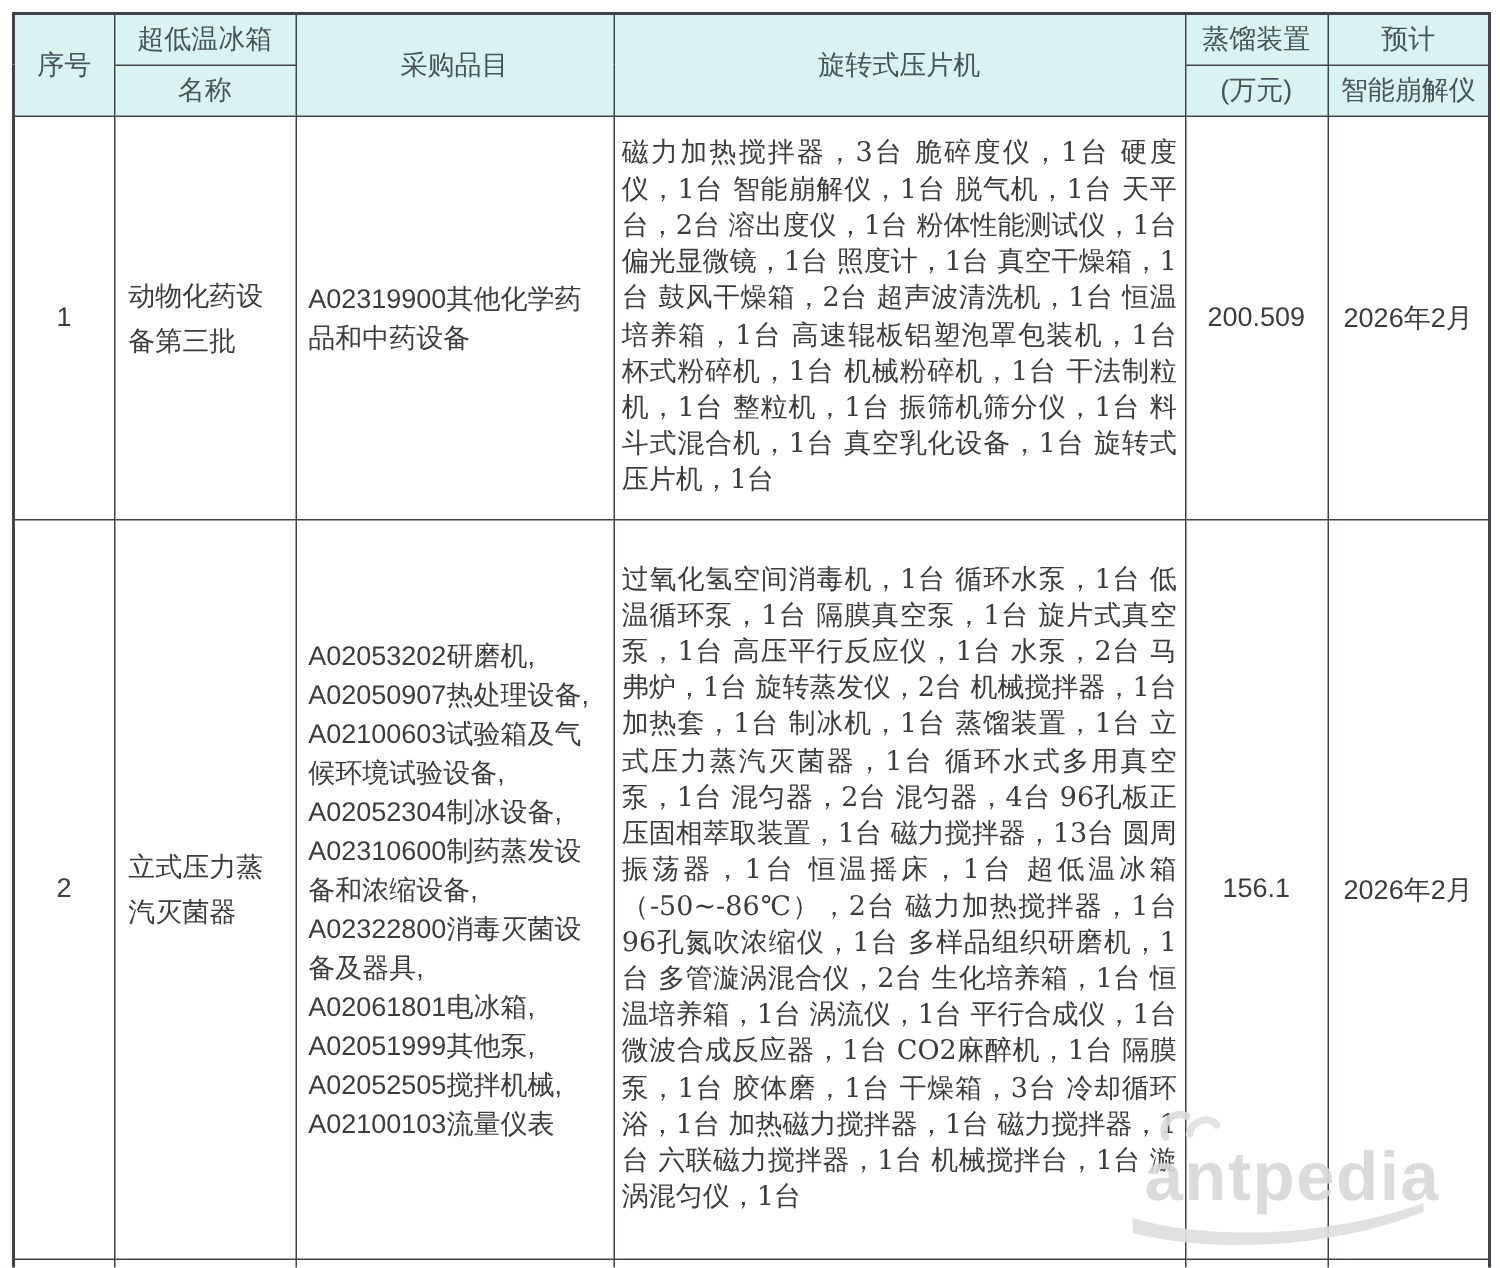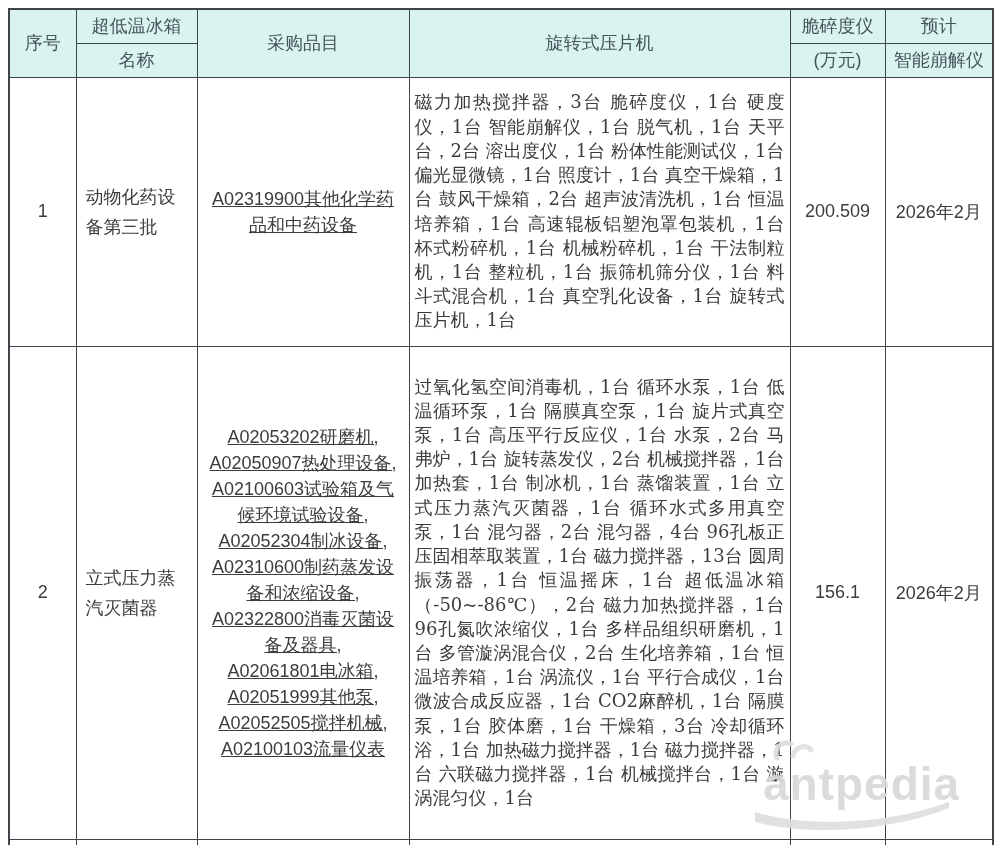--- a/index.html
+++ b/index.html
@@ -42,23 +42,22 @@
     font-size:18px;
     vertical-align:middle;
     background:#ffffff;
   }
   td.seq, td.budget, td.date { text-align:center; }
   td.name { text-align:left; padding:0 9px; line-height:30px; }
   td.items {
     padding:2px 8px;
     line-height:26px;
     white-space:pre-line;
-    text-align:center;
+    text-align:left;
     font-size:17.5px;
-    text-decoration:underline;
   }
   td.demand {
     padding:1px 5px;
     line-height:24.2px;
     text-align:justify;
     text-justify:inter-character;
     font-family:"DejaVu Serif","Liberation Serif",serif;
     font-size:18px;
     color:#3a3a3a;
     margin-top:20px;
@@ -85,21 +84,21 @@
       <col style="width:381px">
       <col style="width:95px">
       <col style="width:108px">
     </colgroup>
     <thead>
       <tr class="h-sub">
         <th rowspan="2">序号</th>
         <th>超低温冰箱</th>
         <th rowspan="2">采购品目</th>
         <th rowspan="2">旋转式压片机</th>
-        <th>脆碎度仪</th>
+        <th>蒸馏装置</th>
         <th>预计</th>
       </tr>
       <tr class="h-sub">
         <th>名称</th>
         <th>(万元)</th>
         <th>智能崩解仪</th>
       </tr>
     </thead>
     <tbody>
       <tr class="r1">

